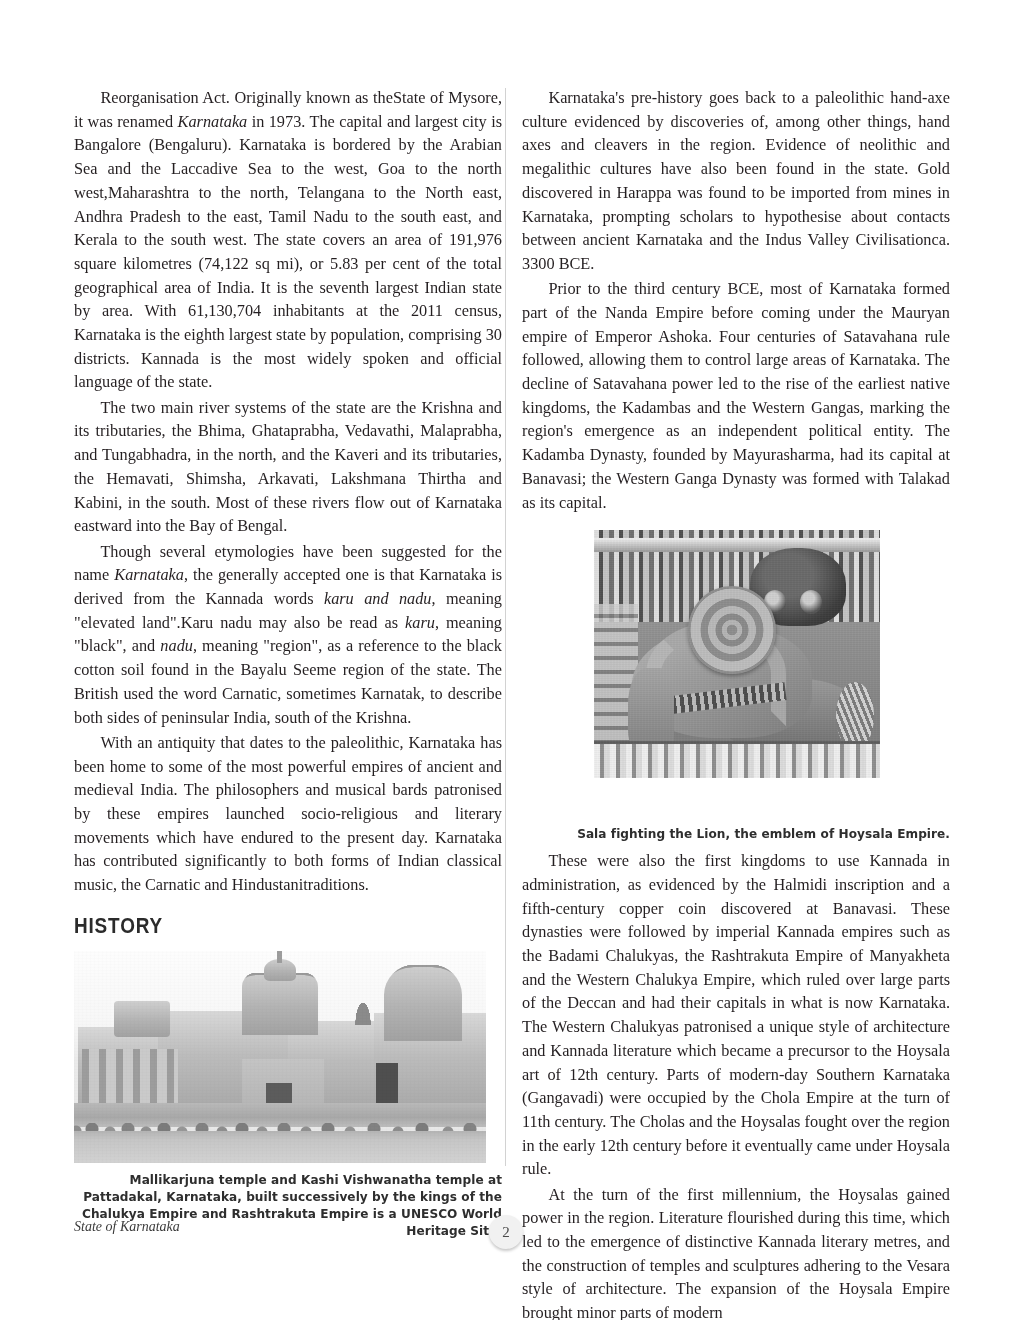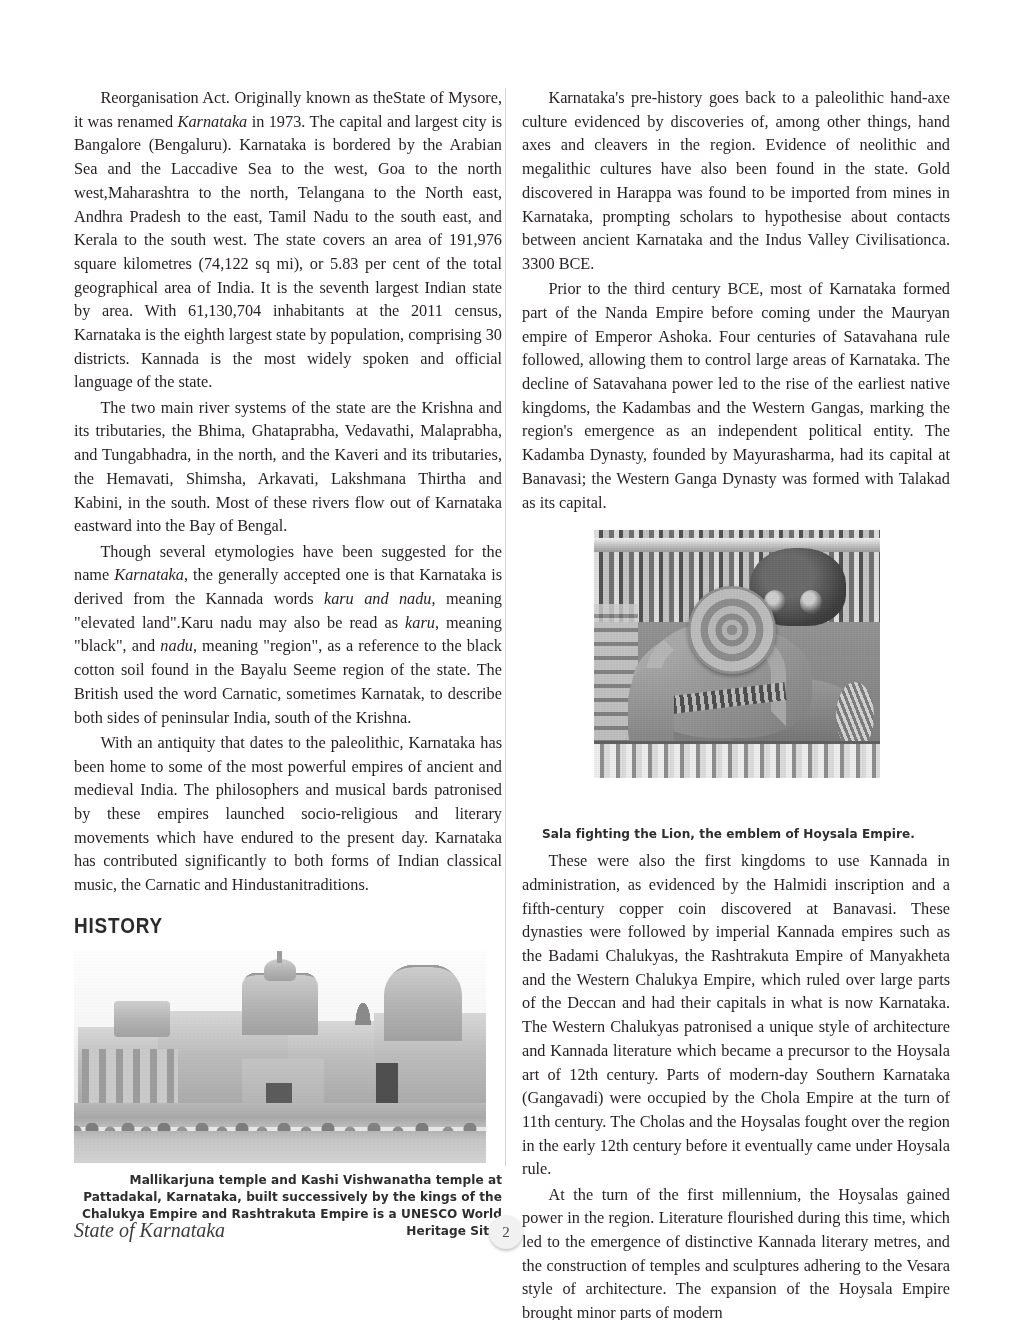--- a/index.html
+++ b/index.html
@@ -76,21 +76,21 @@
     font-family: "DejaVu Sans", "Liberation Sans", sans-serif;
     font-weight: bold;
     font-size: 12.1px;
     line-height: 1.40;
     color: #2e2e2e;
     text-align: right;
     margin-top: 9px;
     letter-spacing: 0.005em;
   }
   figcaption.cap-left-align {
-    text-align: left;
+    text-align: right;
     padding-left: 20px;
     margin-top: 48px;
   }
 
   
   .photo {
     position: relative;
     overflow: hidden;
     filter: grayscale(100%);
     background: #c9c9c9;
@@ -338,21 +338,21 @@
       repeating-linear-gradient(90deg, rgba(255,255,255,0.05) 0 1px, rgba(0,0,0,0.05) 1px 3px);
   }
 
   
   .footer-title {
     position: absolute;
     left: 74px;
     top: 1219px;
     font-family: "Liberation Serif", "DejaVu Serif", serif;
     font-style: italic;
-    font-size: 20px;
+    font-size: 14px;
     color: #3b3b3b;
   }
   .page-number-badge {
     position: absolute;
     left: 489px;
     top: 1215px;
     width: 34px;
     height: 34px;
     border-radius: 50%;
     background: #f1f1f1;

